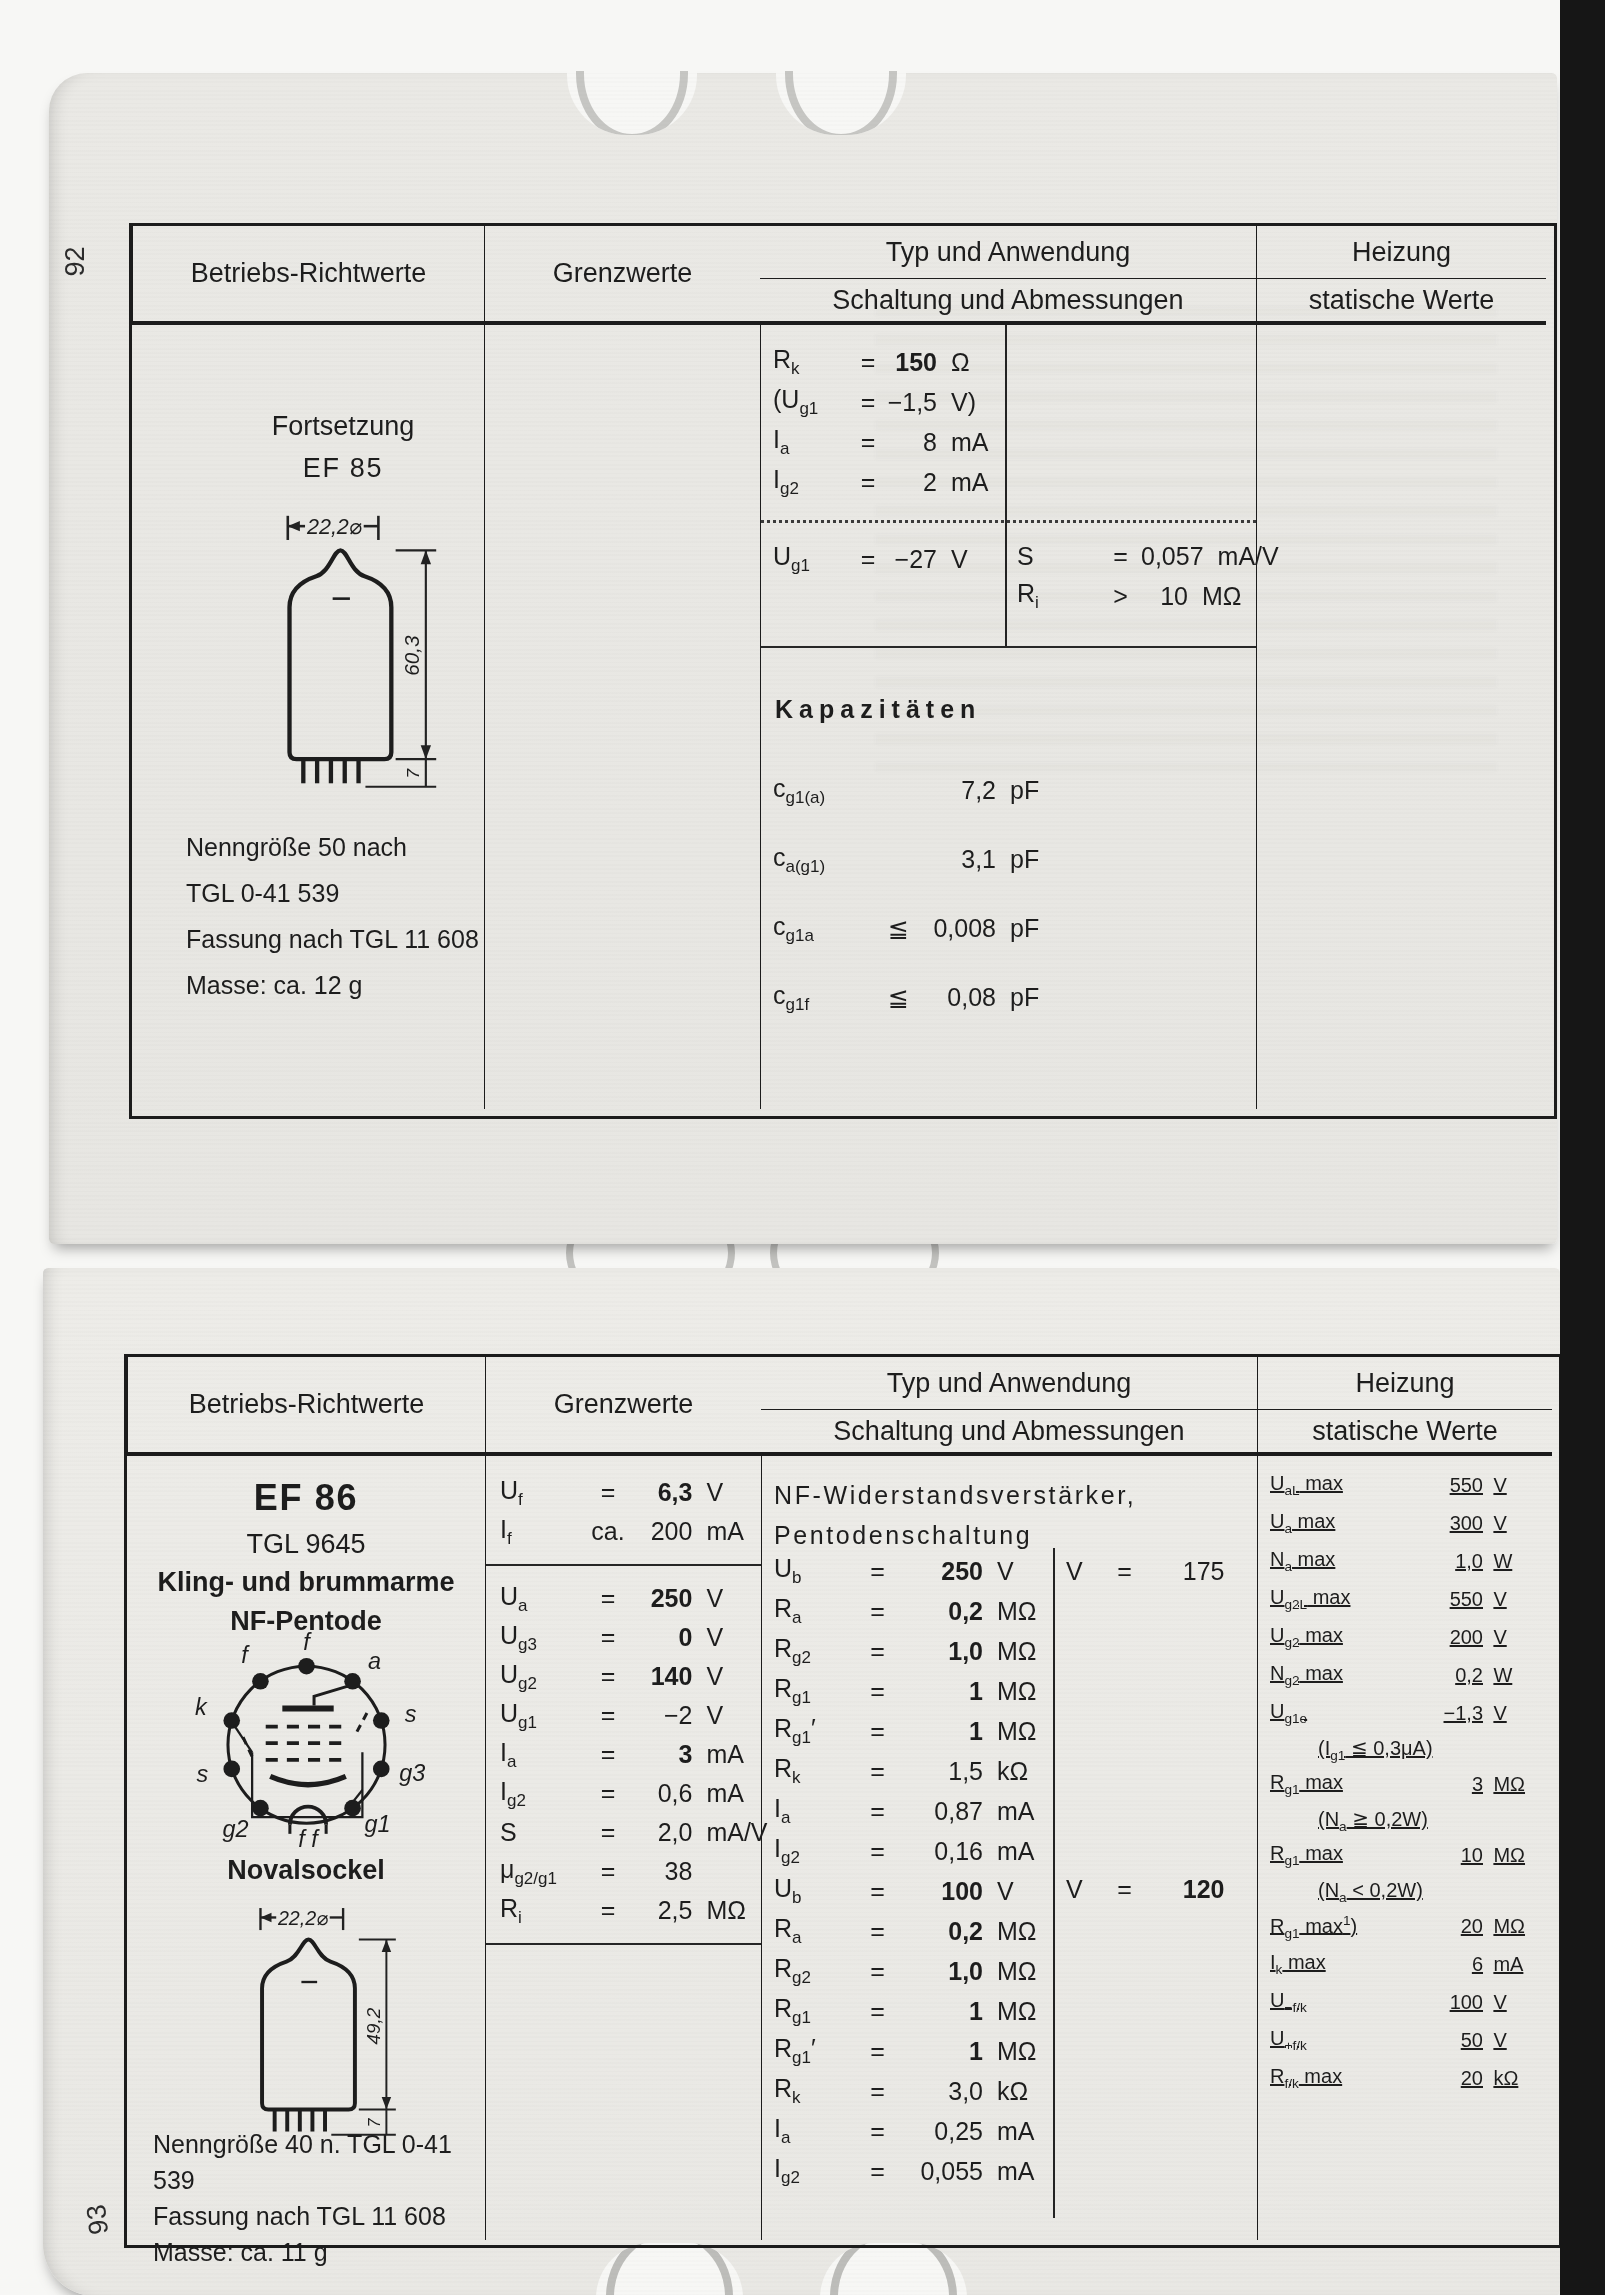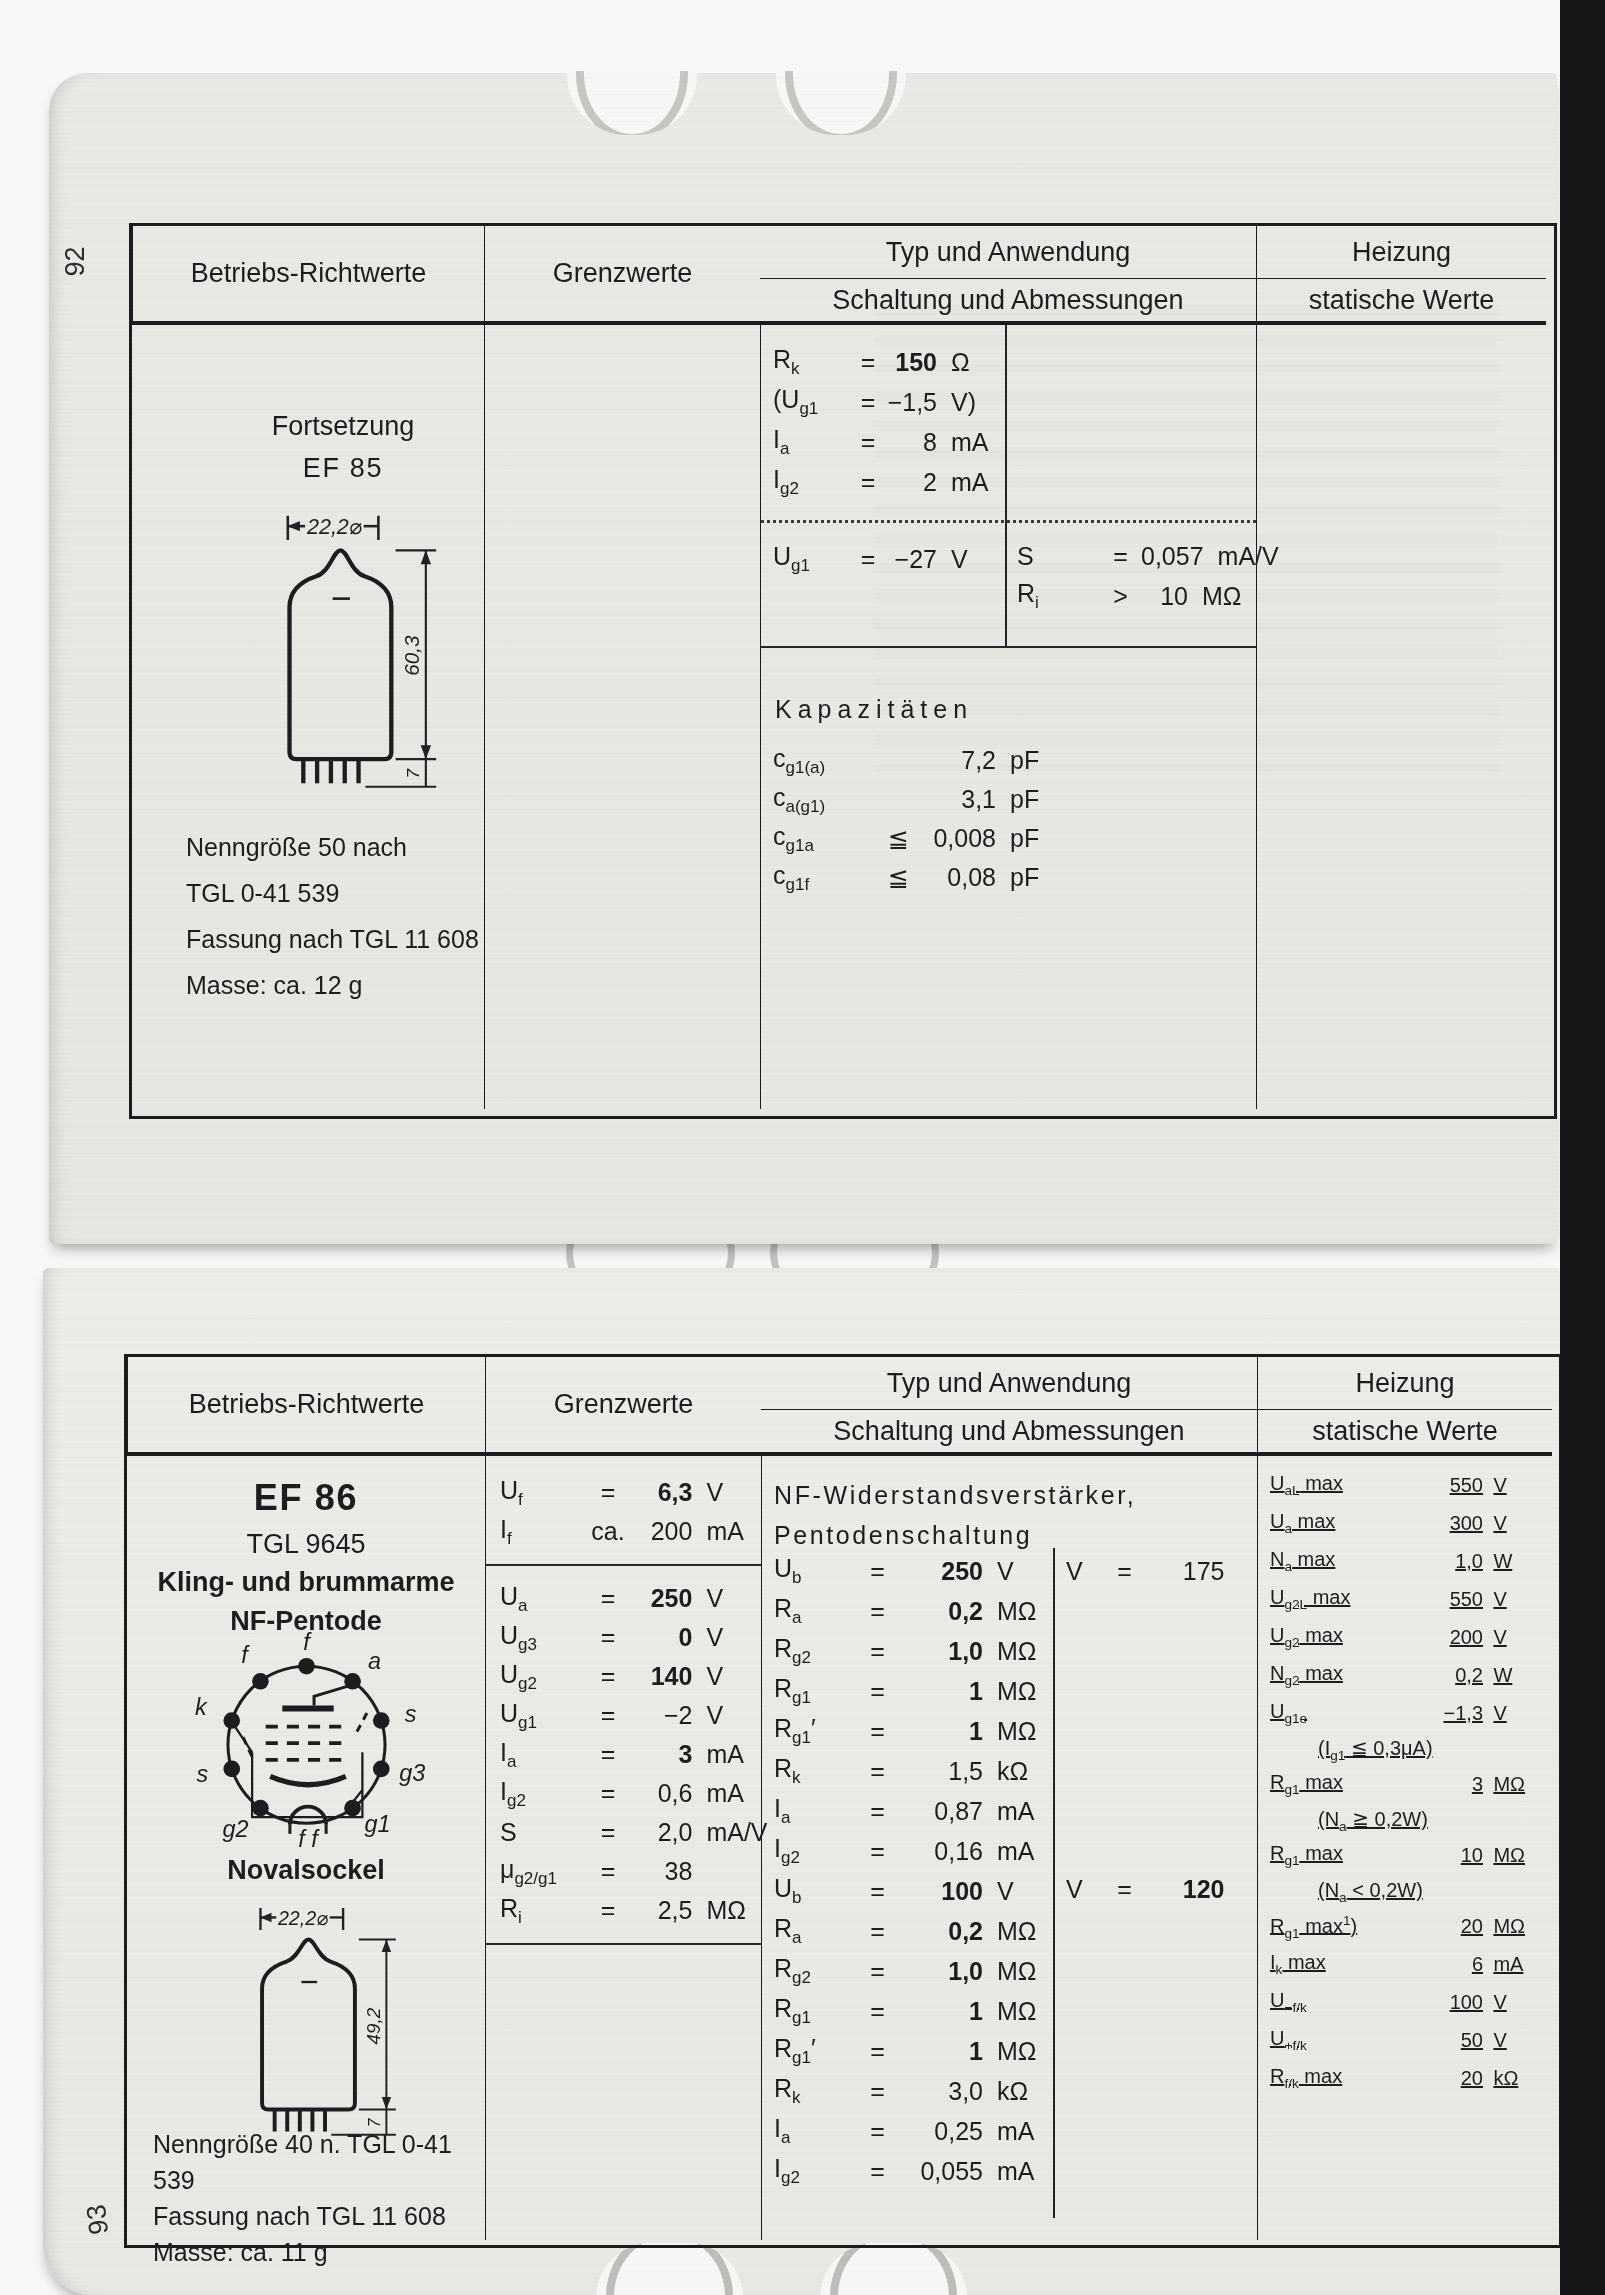--- a/index.html
+++ b/index.html
@@ -37,21 +37,21 @@
   .vrow .eq{text-align:center;}
   .vrow.b .val{font-weight:700;}
   sub{font-size:68%;}
   sup{font-size:68%;}
   .heiz .vrow{grid-template-columns:83px 50px 1fr 60px;height:39px;}
   .heiz{padding:0 8.6px 0 14px;}
   .heiz .vrow.hr, .vrow.hr{position:relative;height:28px;}
   .heiz .vrow.hr::after{content:"";position:absolute;left:-14px;right:-8.6px;top:13px;height:1.7px;background:#262626;}
   .betr .vrow{grid-template-columns:76px 38px 1fr 59px;}
   .betr2 .vrow{grid-template-columns:83px 41px 1fr 60px;}
-  .kapz .vrow{grid-template-columns:102px 47px 74px 1fr;height:39px;}
+  .kapz .vrow{grid-template-columns:102px 47px 74px 1fr;height:39px;margin-top:30px;}
   .grenz .vrow{grid-template-columns:145px 1fr 60px;height:38px;font-size:20px;text-decoration:underline;}
   .grenz .vrow .un{padding-left:10.4px;}
   .grenz .vrow.span{display:block;height:33px;line-height:33px;padding-left:48px;}
   .sidev{position:absolute;display:grid;grid-template-columns:31px 55px 1fr;align-items:center;height:40px;font-size:25px;}
   .sidev .val{text-align:right;padding-right:22.5px;font-weight:700;}
   .sidev .eq{text-align:center;}
   .vline{position:absolute;width:1.7px;background:#232323;}
   .dotr{position:absolute;left:0;width:100%;border-top:3.5px dotted #3a3a3a;}
   .thinr{position:absolute;left:0;width:100%;height:1.7px;background:#262626;}
   
@@ -188,21 +188,21 @@
             <div class="vrow">
             <span class="lab">R<sub>i</sub></span>
             <span class="eq">&gt;</span>
             <span class="val">10</span>
             <span class="un">MΩ</span>
           </div>
           </div>
 
         <div class="thinr" style="top:321px;"></div>
 
-        <div class="kaptitle lsp" style="left:14px;top:370px;">Kapazitäten</div>
+        <div class="kaptitle lsp" style="left:14px;top:370px;font-weight:bold;">Kapazitäten</div>
 
         <div class="rows kapz" style="left:12px;top:416px;width:268px;">
 
         <div class="vrow">
             <span class="lab">c<sub>g1(a)</sub></span>
             <span class="eq"></span>
             <span class="val">7,2</span>
             <span class="un">pF</span>
           </div>
             <div class="vrow">

